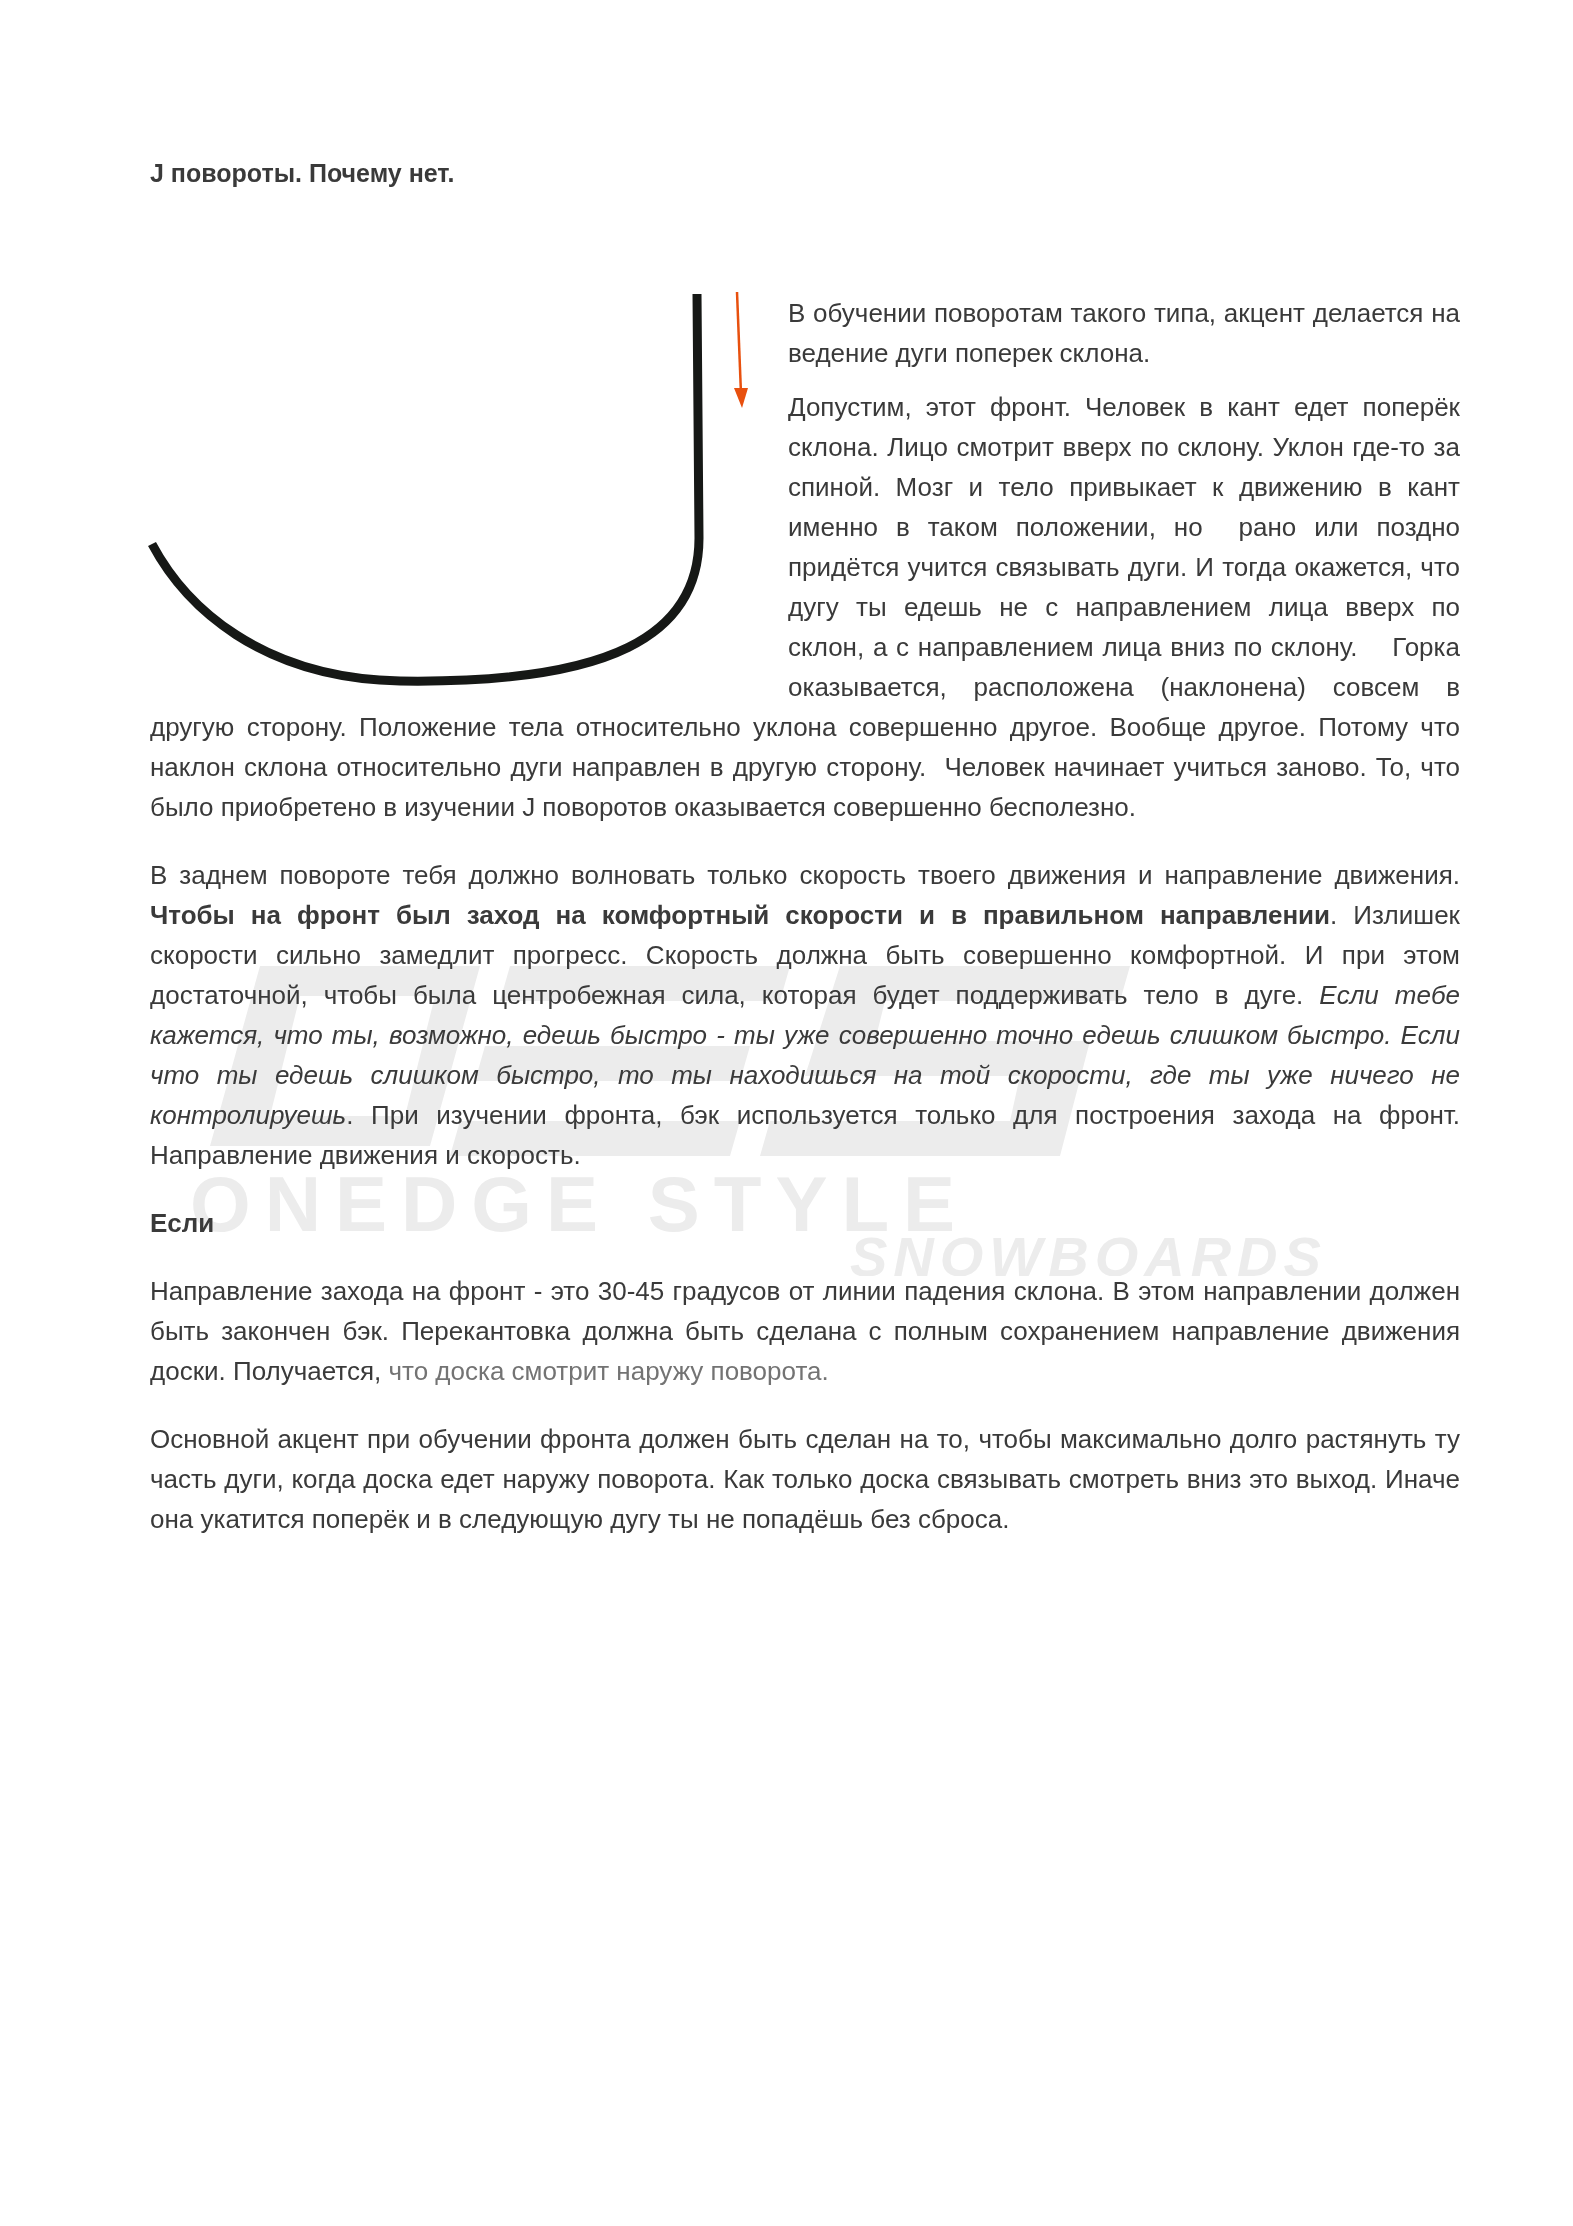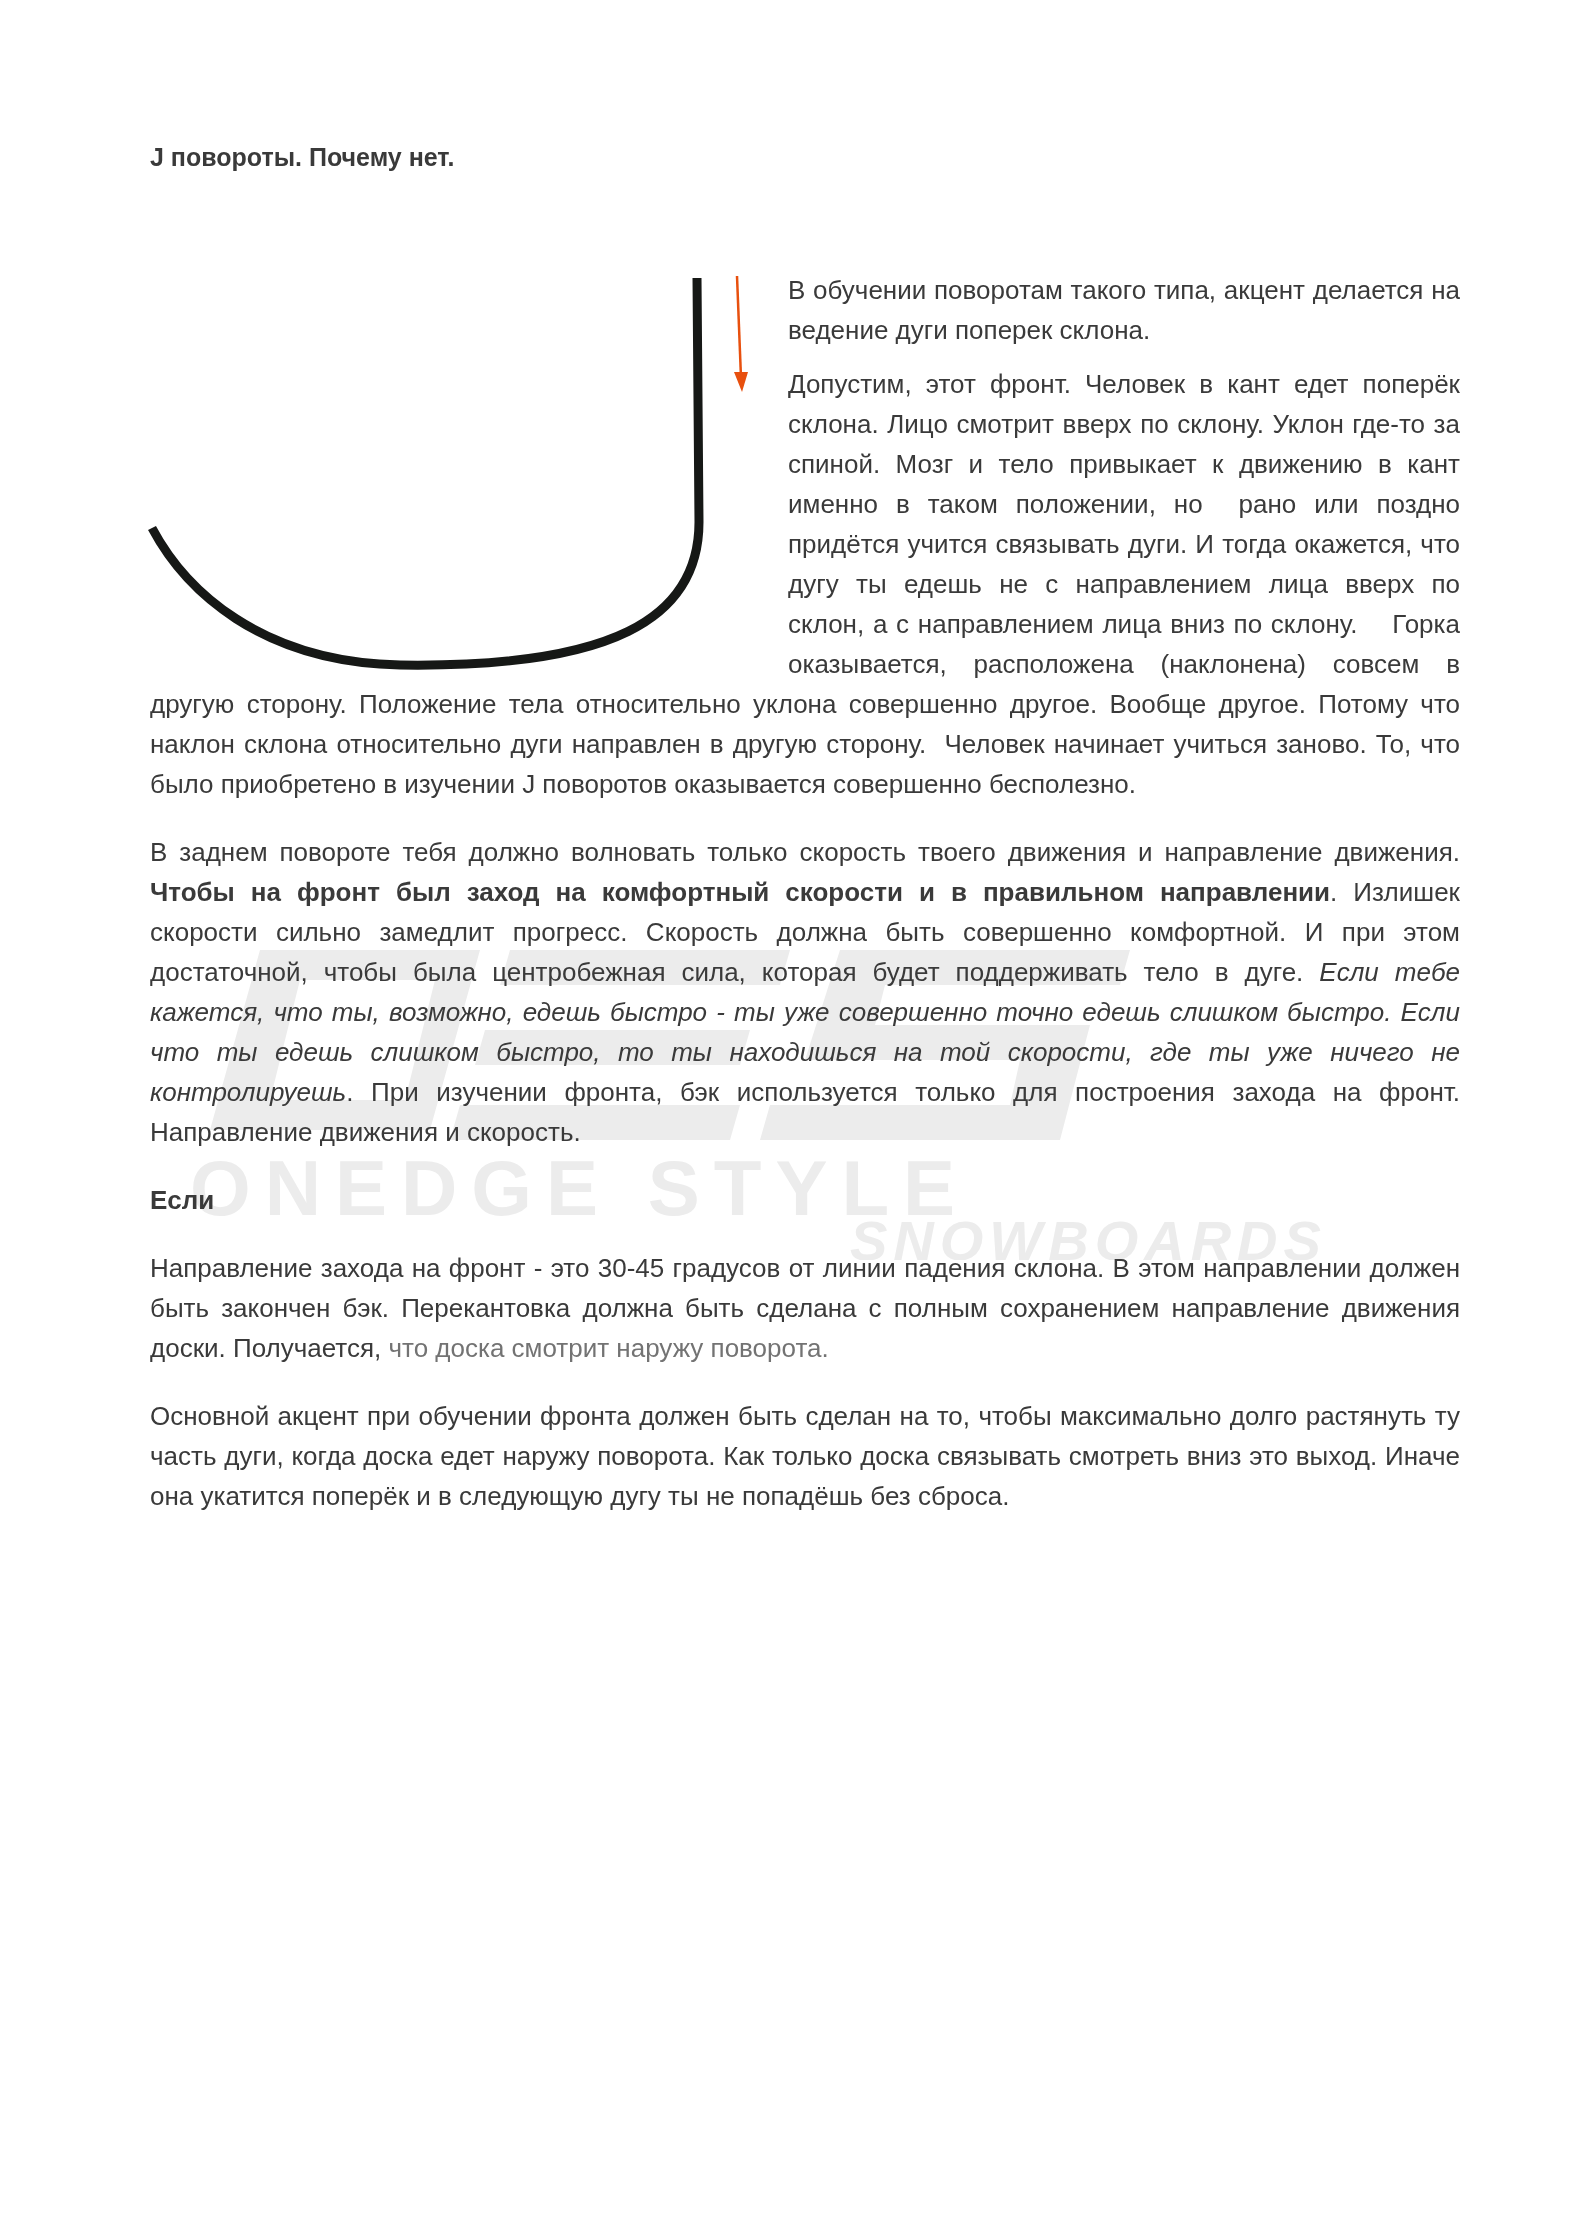--- a/index.html
+++ b/index.html
@@ -1,18 +1,18 @@
 <!DOCTYPE html>
 <html><head>
   <meta charset="utf-8">
   <style>
     html, body { margin: 0; padding: 0; background: #ffffff; }
     body { width: 1573px; height: 2226px; position: relative; overflow: hidden; }
     .page {
-      position: absolute; left: 0; top: 0; width: 1573px; height: 1912px;
+      position: absolute; left: 0; top: 16px; width: 1573px; height: 1912px;
       font-family: "Liberation Sans", sans-serif;
       color: #3a3a3a;
       font-size: 26px;
     }
     .title {
       position: absolute; left: 150px; top: 143px;
       font-weight: bold; font-size: 25px; color: #3a3a3a;
       margin: 0;
     }
     .watermark {
@@ -24,21 +24,21 @@
       z-index: 1;
     }
     .content {
       position: absolute; left: 150px; top: 270px; width: 1310px;
       line-height: 40px; text-align: justify; z-index: 1;
     }
     .float-spacer {
       float: left; width: 638px; height: 400px;
     }
     .content p { margin: 0 0 28px 0; }
-    .content p.first { margin-bottom: 14px; }
+    .content p.first { margin-bottom: 14px; margin-top: 7px; }
     .content h2 {
       font-size: 26px; font-weight: bold; margin: 0 0 28px 0; line-height: 40px;
       color: #3a3a3a;
     }
     .content b { font-weight: bold; }
     .content i { }
     .dark { color: #737373; }
   </style>
 </head>
 <body>

